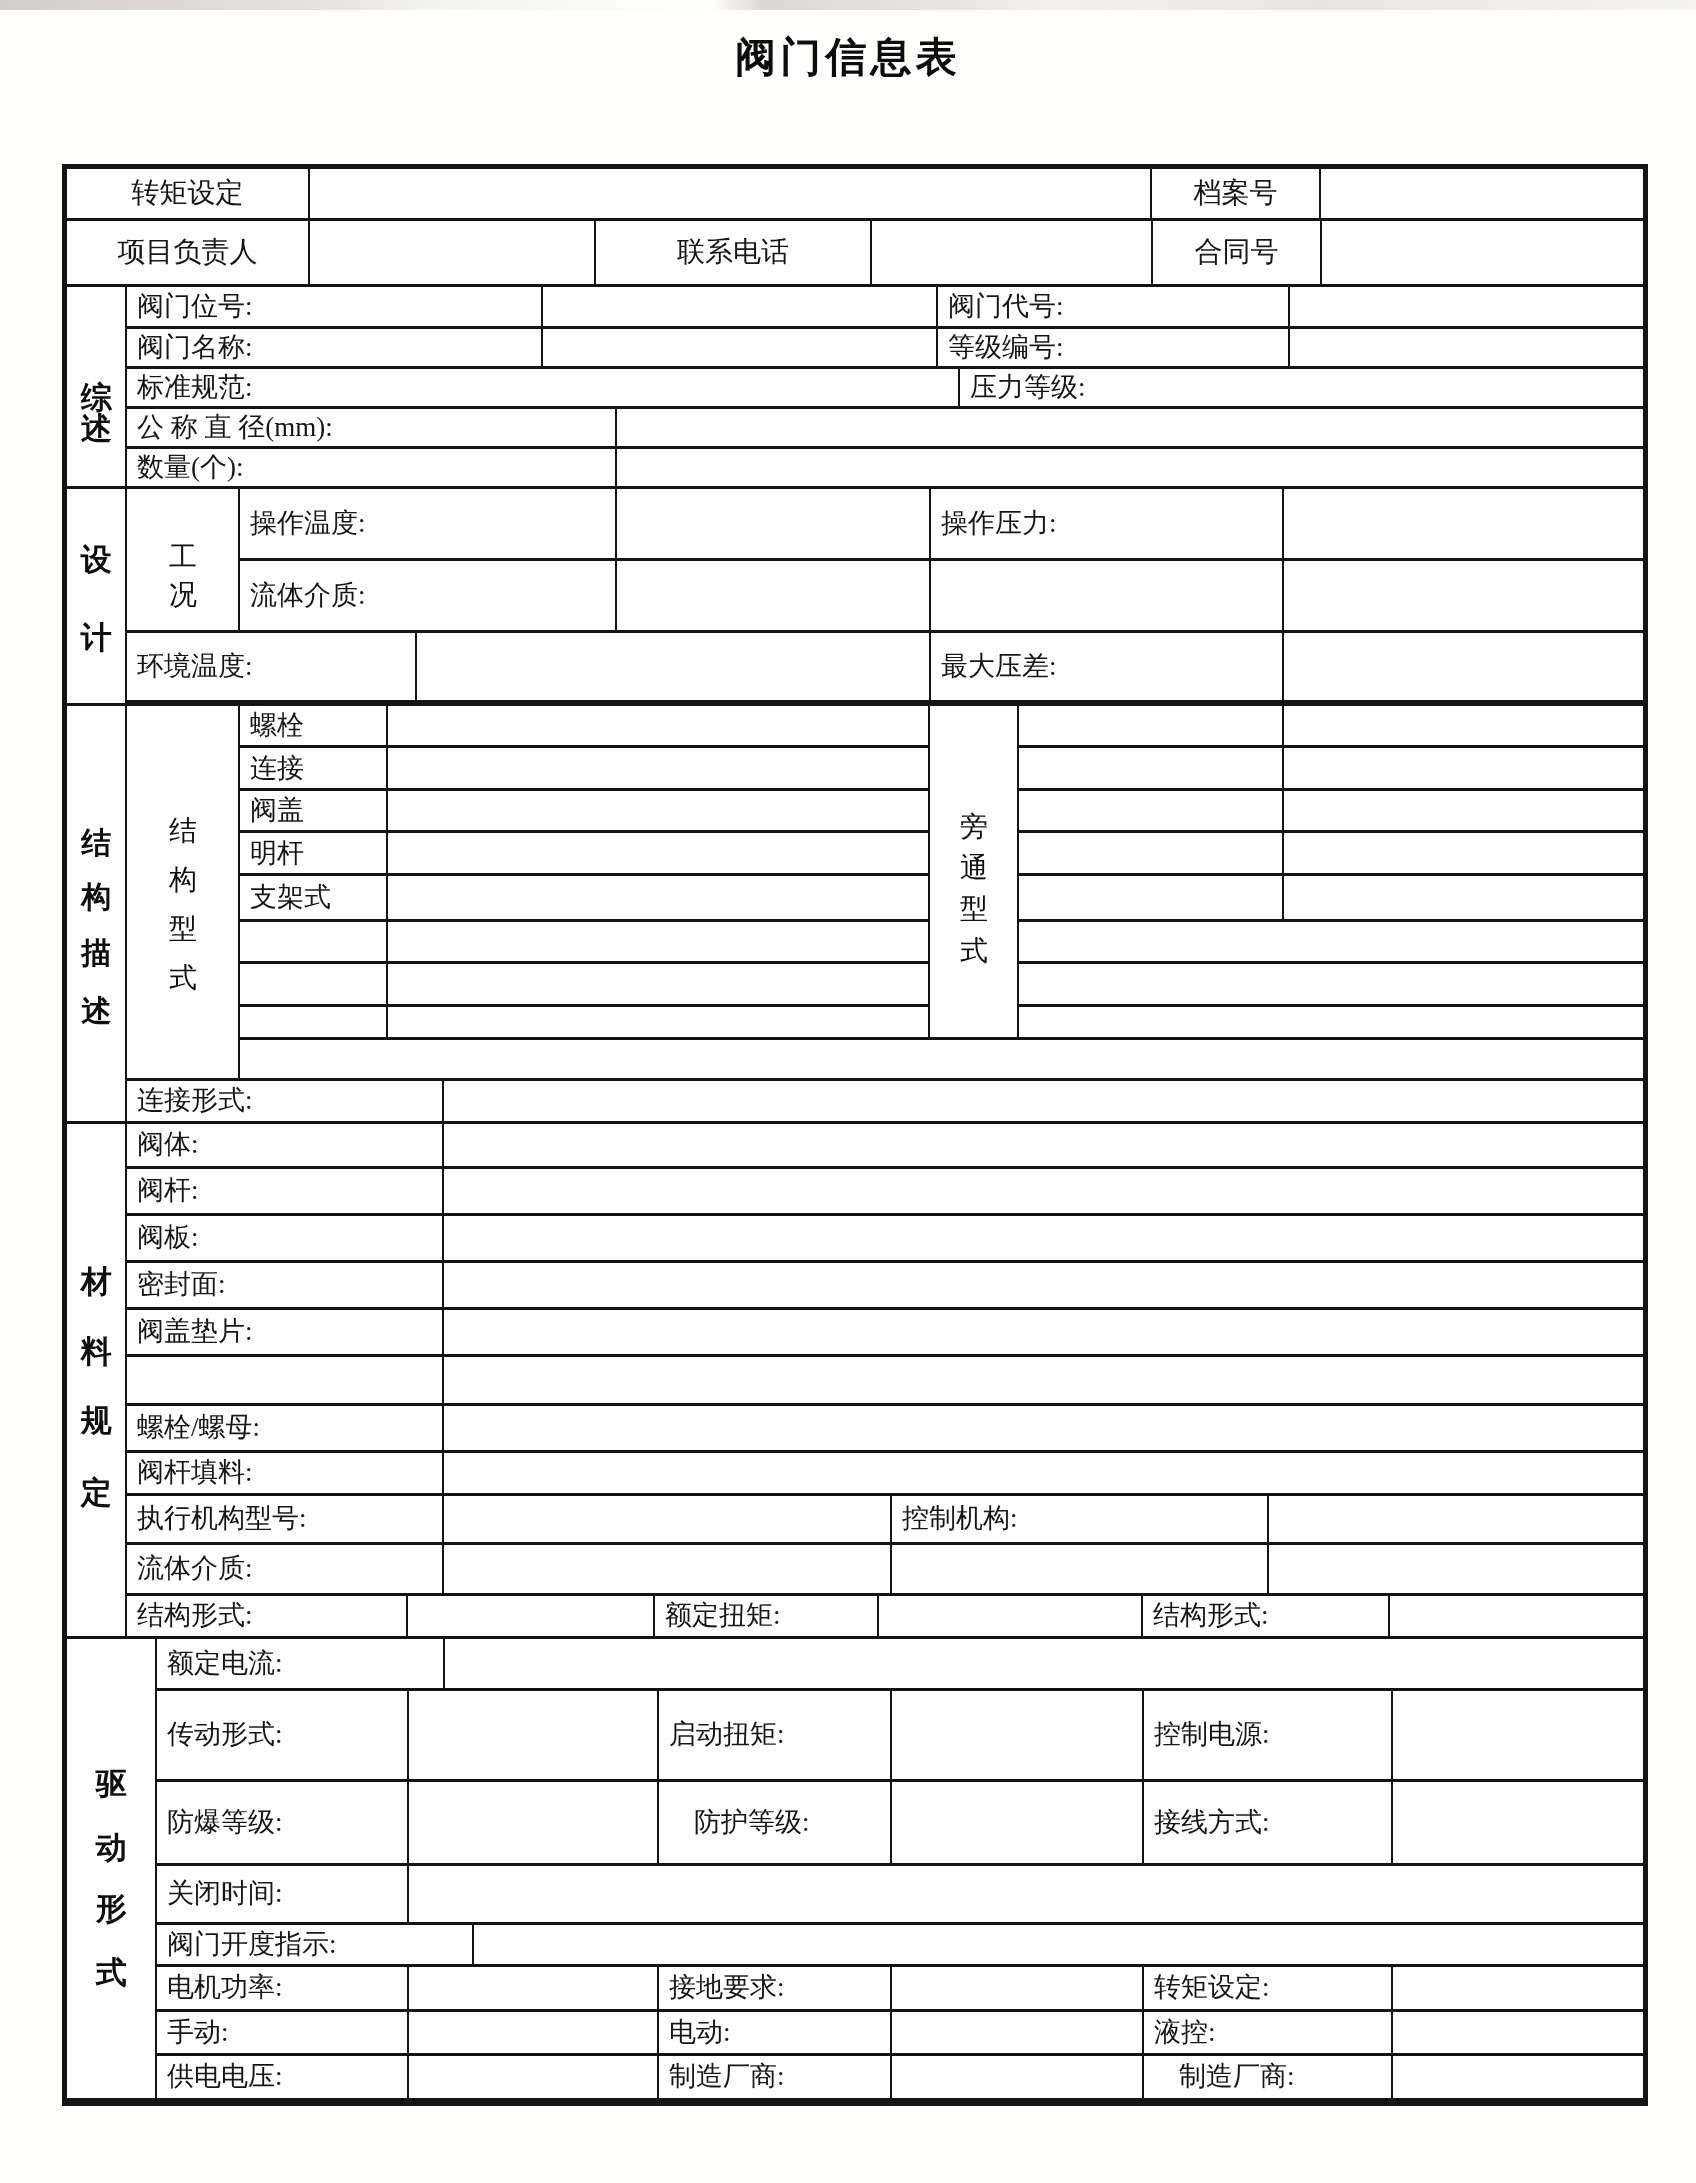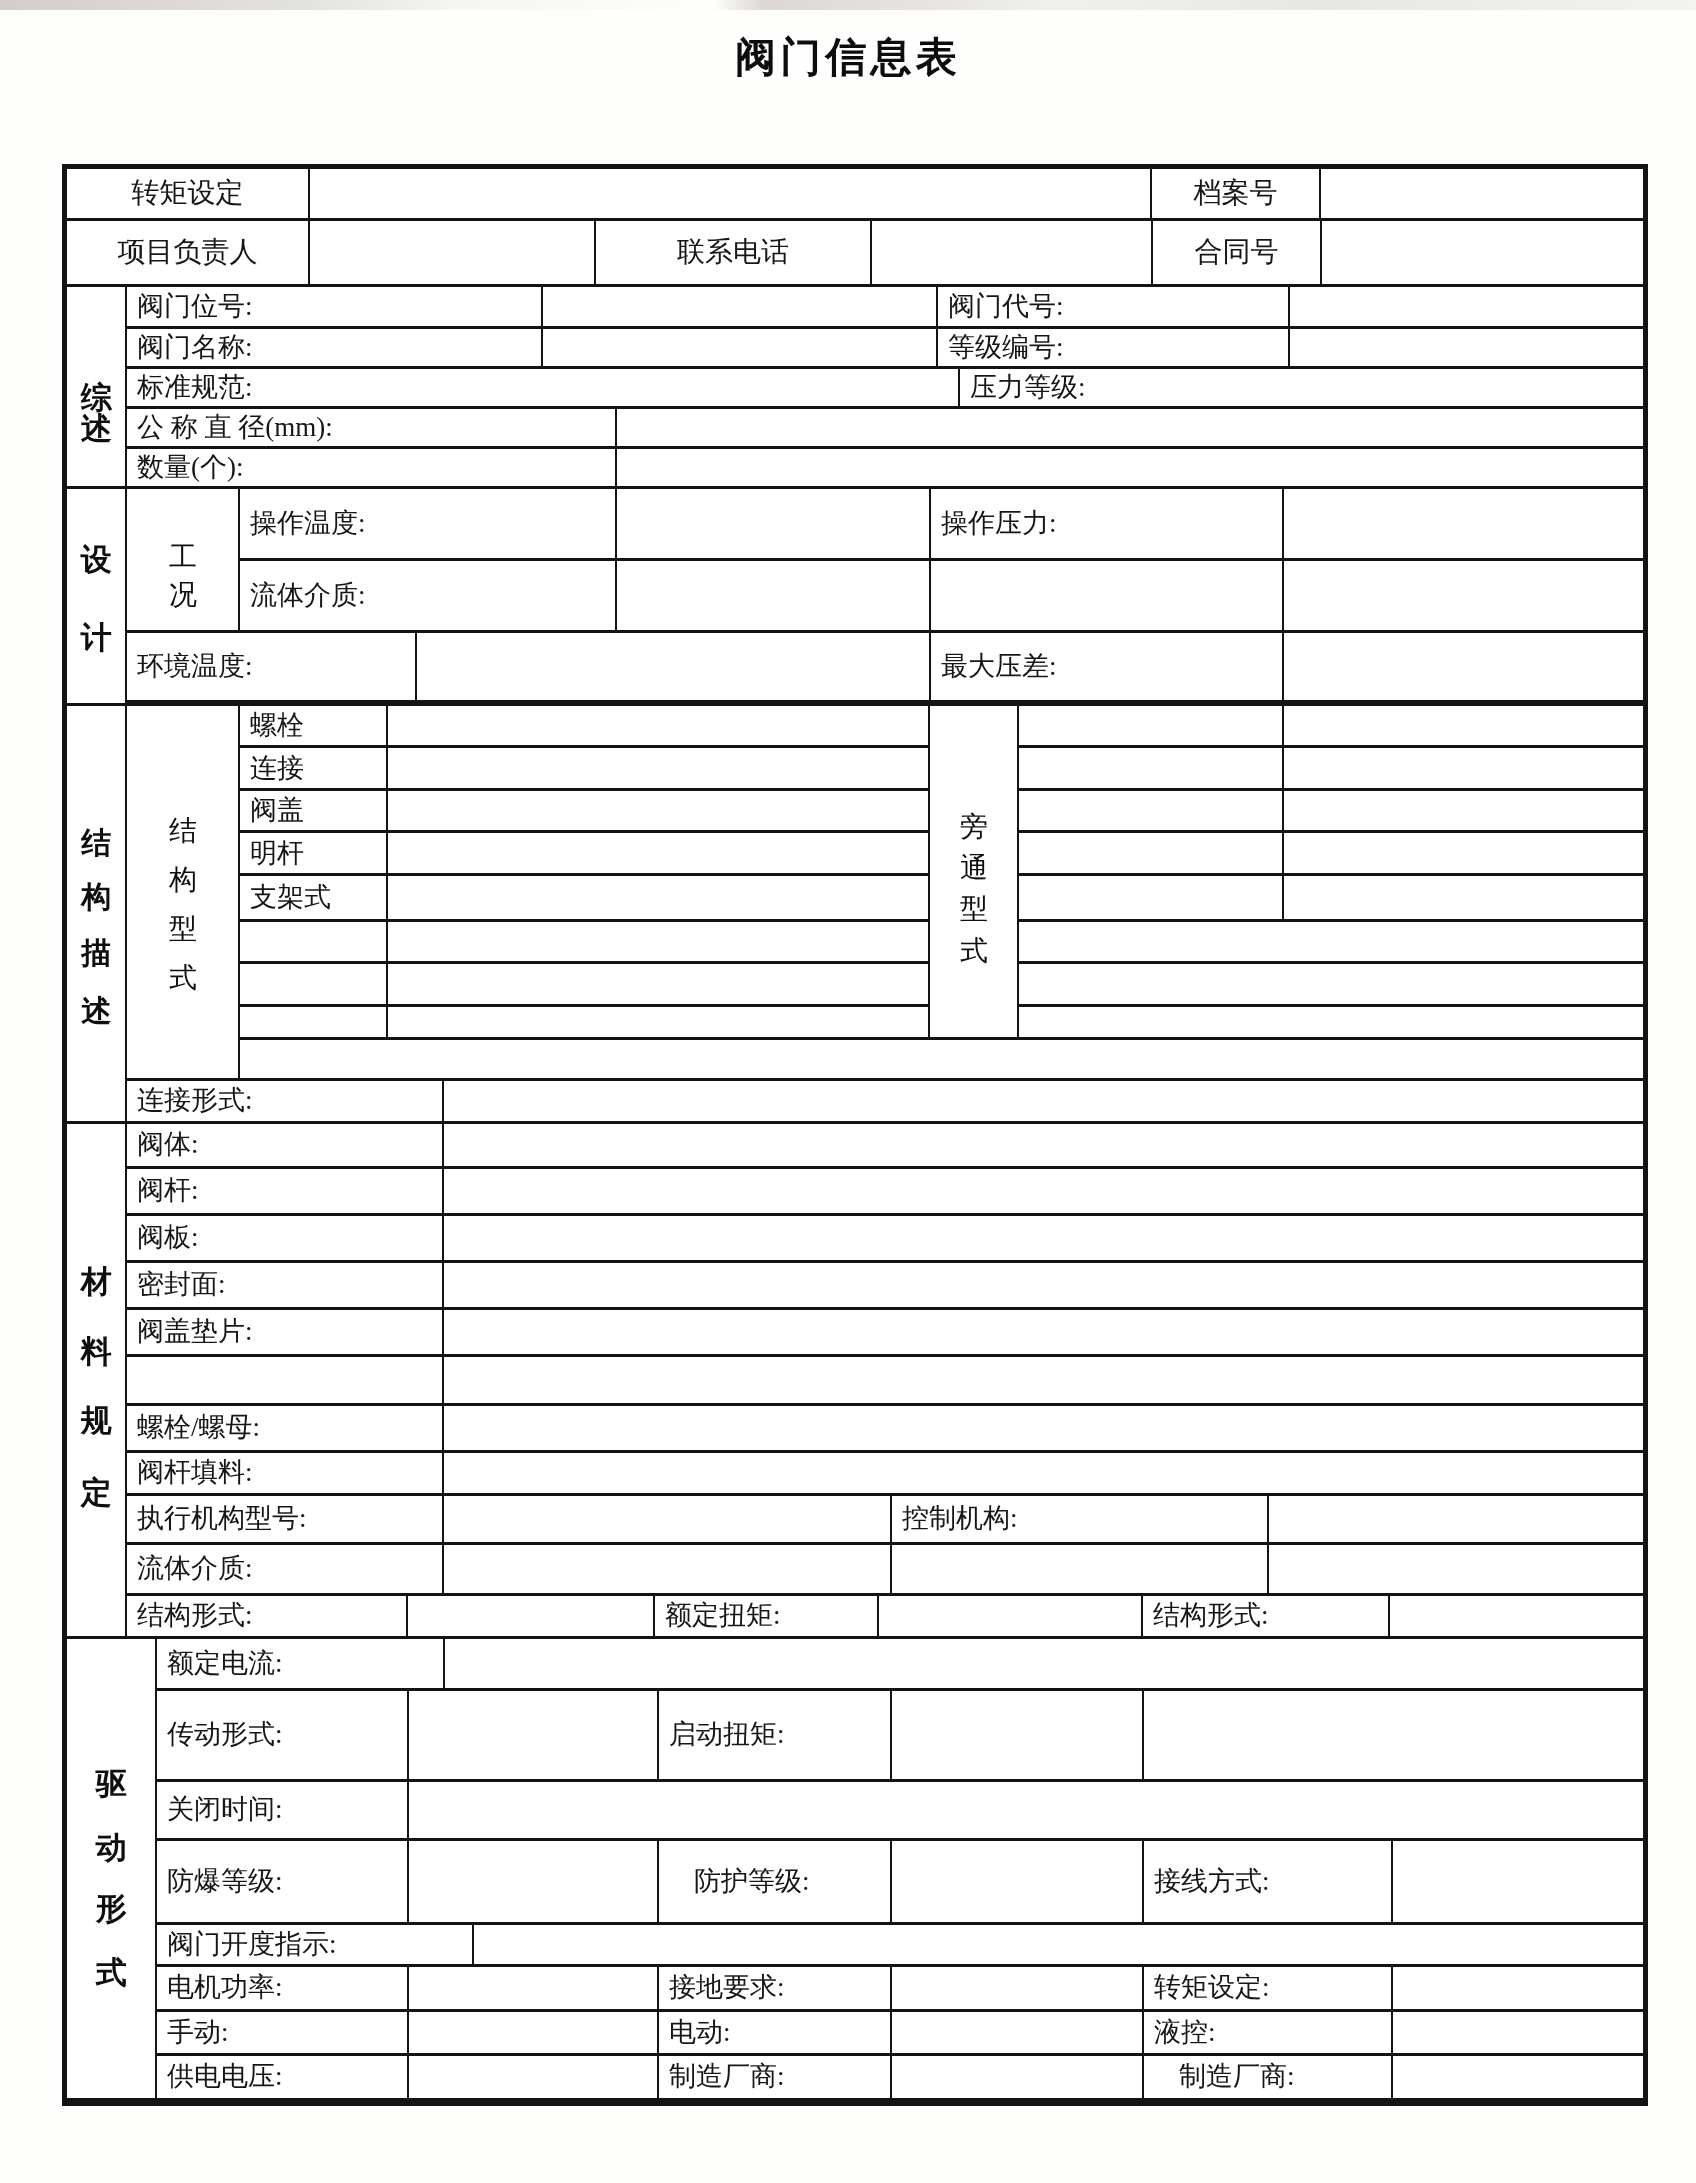--- a/index.html
+++ b/index.html
@@ -266,34 +266,35 @@
       <div class="colwrap" style="width:1486px">
         <div class="row bb" style="height:49px">
           <div class="c br lab" style="width:288px">额定电流:</div>
           <div class="c" style="width:1198px"></div>
         </div>
         <div class="row bb" style="height:88px">
           <div class="c br lab" style="width:252px">传动形式:</div>
           <div class="c br" style="width:250px"></div>
           <div class="c br lab" style="width:233px">启动扭矩:</div>
           <div class="c br" style="width:252px"></div>
+          <div class="c br lab" style="width:249px">控制电源:</div>
+          <div class="c" style="width:250px"></div>
+        </div>
+        <div class="row bb" style="height:81px">
+          <div class="c br lab" style="width:252px">防爆等级:</div>
+          <div class="c br" style="width:250px"></div>
+          <div class="c br lab ind" style="width:233px">防护等级:</div>
+          <div class="c br" style="width:252px"></div>
+          <div class="c br lab" style="width:249px">接线方式:</div>
           <div class="c" style="width:250px"></div>
         </div>
         <div class="row bb" style="height:56px">
           <div class="c br lab" style="width:252px">关闭时间:</div>
           <div class="c" style="width:1234px"></div>
         </div>
-        <div class="row bb" style="height:81px">
-          <div class="c br lab" style="width:252px">防爆等级:</div>
-          <div class="c br" style="width:250px"></div>
-          <div class="c br lab ind" style="width:233px">防护等级:</div>
-          <div class="c br" style="width:252px"></div>
-          <div class="c br lab" style="width:249px">接线方式:</div>
-          <div class="c" style="width:250px"></div>
-        </div>
         <div class="row bb" style="height:39px">
           <div class="c br lab" style="width:317px">阀门开度指示:</div>
           <div class="c" style="width:1169px"></div>
         </div>
         <div class="row bb" style="height:42px">
           <div class="c br lab" style="width:252px">电机功率:</div>
           <div class="c br" style="width:250px"></div>
           <div class="c br lab" style="width:233px">接地要求:</div>
           <div class="c br" style="width:252px"></div>
           <div class="c br lab" style="width:249px">转矩设定:</div>

